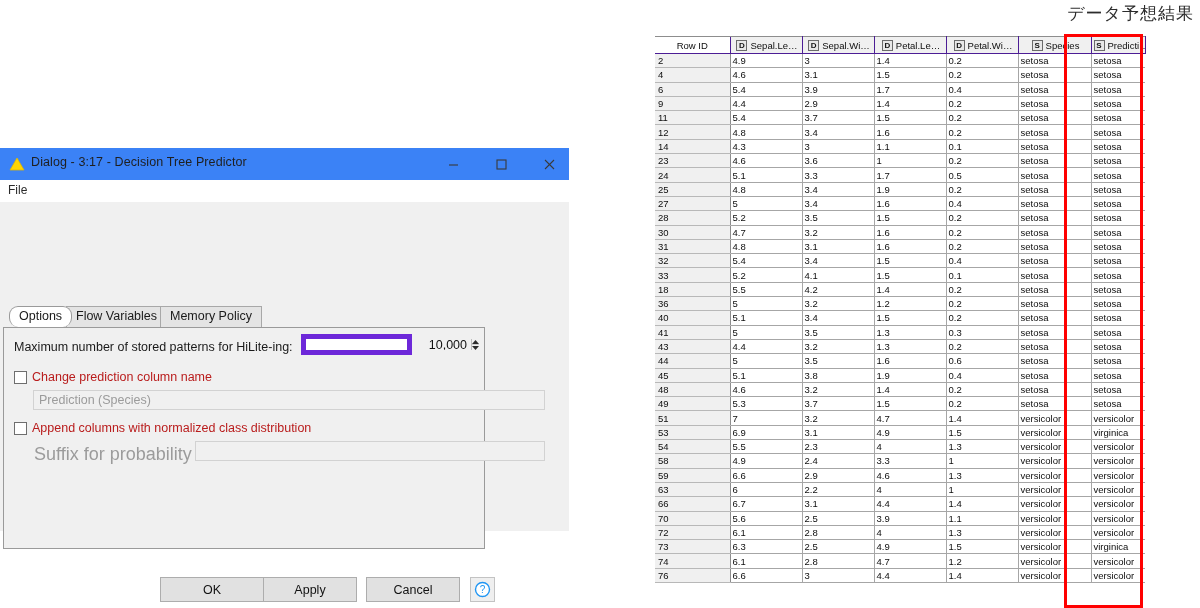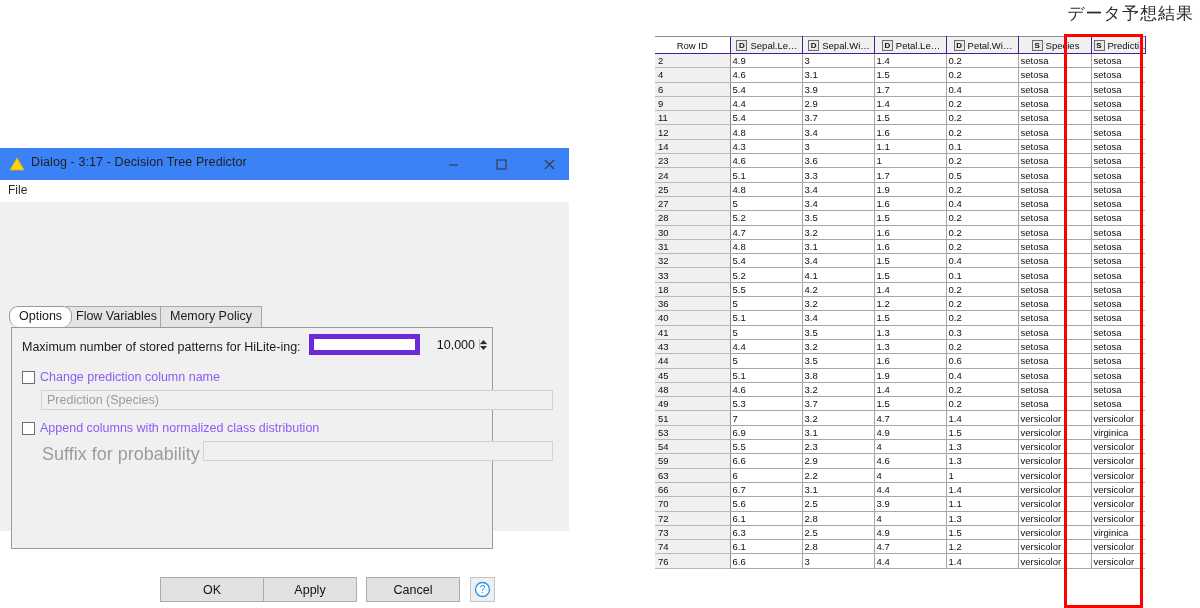--- a/index.html
+++ b/index.html
@@ -110,21 +110,21 @@
   .tab.selected {
     background: #ffffff;
     border-color: #9a9a9a;
     z-index: 3;
     border-radius: 9px;
   }
 
   
   #options-panel {
     position: absolute;
-    left: 11px;
+    left: 3px;
     top: 179px;
     width: 482px;
     height: 222px;
     box-sizing: border-box;
     border: 1px solid #9a9a9a;
     background: #f0f0f0;
   }
 
   #max-patterns-label {
     position: absolute;
@@ -182,21 +182,21 @@
     width: 13px;
     height: 13px;
     box-sizing: border-box;
     border: 1px solid #6e6e6e;
     background: #ffffff;
     flex: none;
     margin-right: 5px;
   }
   .cblabel {
     font-size: 12.5px;
-    color: #8b5cf6;
+    color: #b91c1c;
     white-space: nowrap;
   }
   #cb-change-name { left: 10px; top: 42px; }
   #cb-append-dist { left: 10px; top: 93px; }
 
   .disabled-input {
     position: absolute;
     box-sizing: border-box;
     border: 1px solid #d2d2d2;
     background: #f0f0f0;
@@ -724,20 +724,29 @@
         <tr>
           <td class="rowid-cell">54</td>
           <td>5.5</td>
           <td>2.3</td>
           <td>4</td>
           <td>1.3</td>
           <td>versicolor</td>
           <td class="pred-cell">versicolor</td>
         </tr>
         <tr>
+          <td class="rowid-cell">58</td>
+          <td>4.9</td>
+          <td>2.4</td>
+          <td>3.3</td>
+          <td>1</td>
+          <td>versicolor</td>
+          <td class="pred-cell">versicolor</td>
+        </tr>
+        <tr>
           <td class="rowid-cell">59</td>
           <td>6.6</td>
           <td>2.9</td>
           <td>4.6</td>
           <td>1.3</td>
           <td>versicolor</td>
           <td class="pred-cell">versicolor</td>
         </tr>
         <tr>
           <td class="rowid-cell">63</td>

